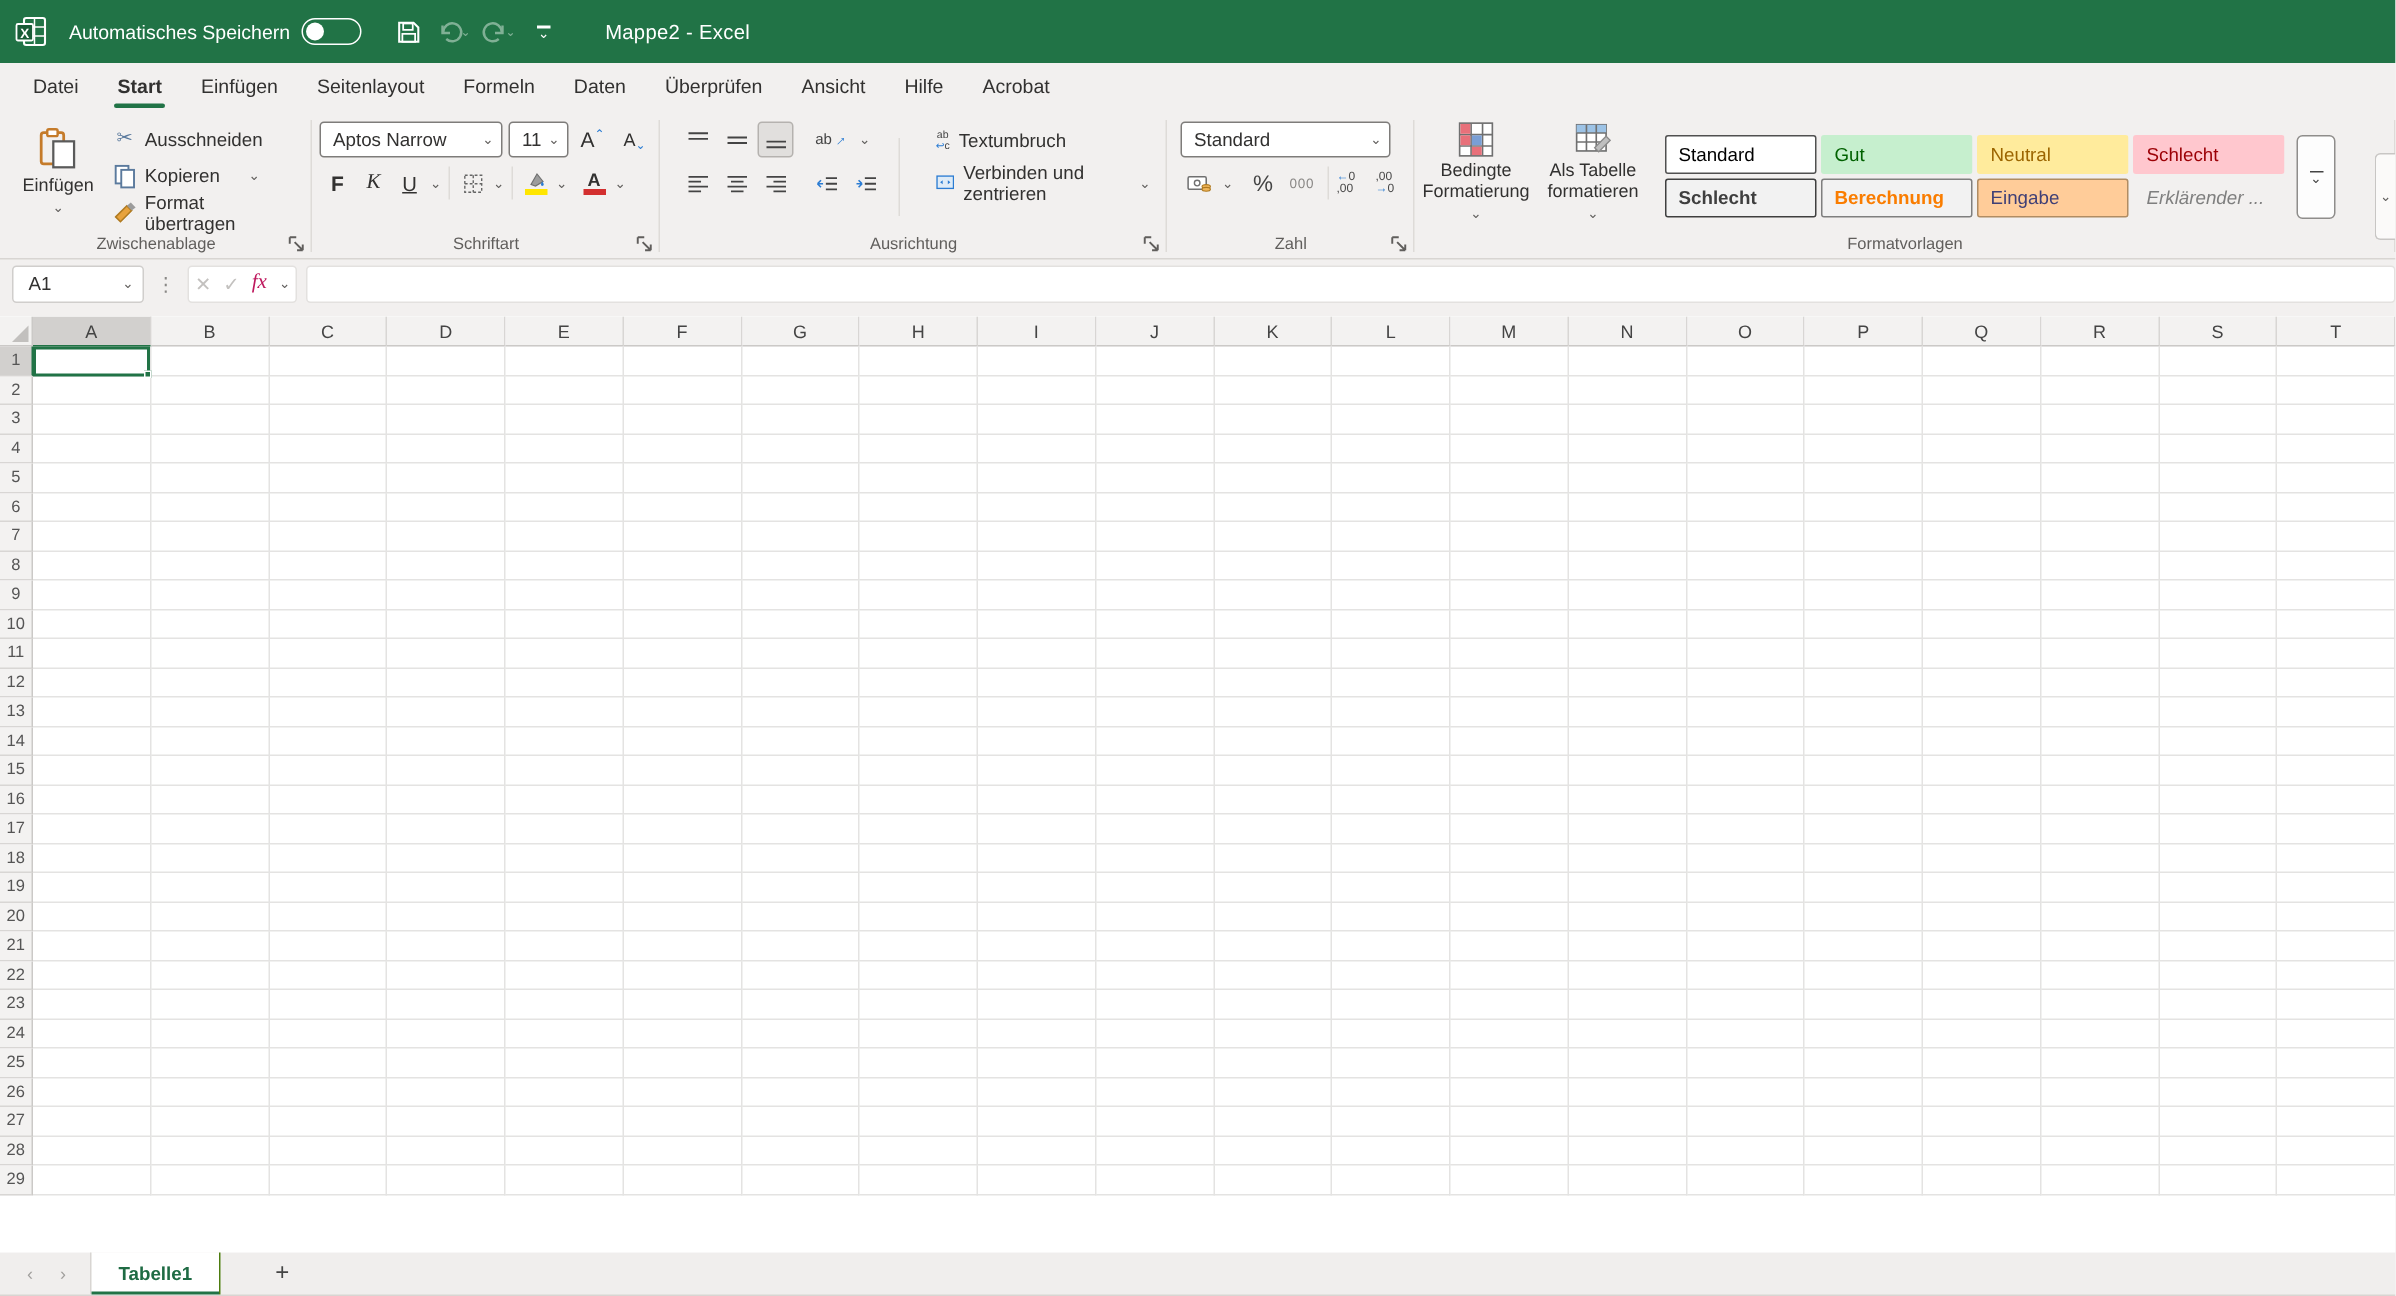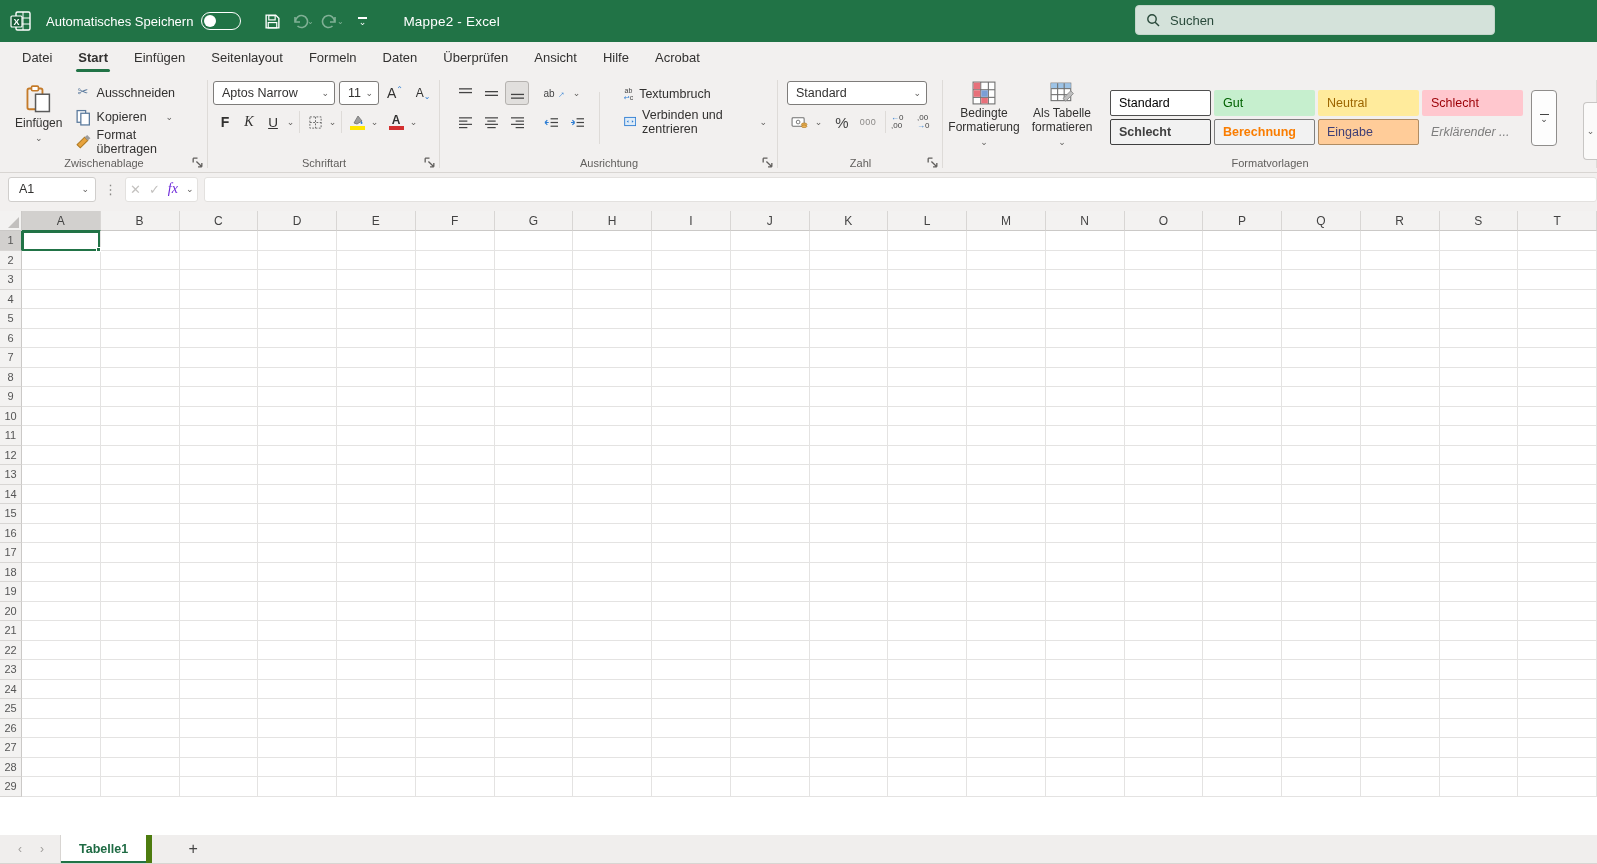--- a/index.html
+++ b/index.html
@@ -68,21 +68,21 @@
   .morebtn .line { width:9px; height:1.5px; background:#444; margin-bottom:2px; }
   .morebtn .c { font-size:9px; color:#444; line-height:4px; }
   .ribbon-edge { position:absolute; right:0; top:28px; width:14px; height:58px; border:1px solid #C8C6C4; border-right:none; border-radius:4px 0 0 4px; background:#FBFAF9; display:flex; align-items:center; justify-content:center; color:#605E5C; font-size:9px; cursor:pointer; }
 
   
   .formulabar { height:38px; background:#F2F0EF; display:flex; align-items:center; padding:0 0 6px 8px; gap:6px; flex:0 0 auto; }
   .namebox { width:88px; height:25px; background:#fff; border:1px solid #D0CECC; border-radius:3px; display:flex; align-items:center; justify-content:space-between; padding:0 6px 0 10px; font-size:12.5px; color:#323130; cursor:pointer; }
   .fdots { color:#8A8886; font-size:13px; padding:0 2px; cursor:col-resize; }
   .fbtns { display:flex; align-items:center; background:#fff; border:1px solid #E3E1DF; border-radius:3px; height:25px; padding:0 4px; gap:8px; }
   .fgray { color:#C3C1BF; font-size:13px; cursor:default; }
-  .fx { font-family:"Liberation Serif", serif; font-style:italic; font-size:14px; color:#6d28d9; cursor:pointer; }
+  .fx { font-family:"Liberation Serif", serif; font-style:italic; font-size:14px; color:#be185d; cursor:pointer; }
   .finput { flex:1; height:25px; background:#fff; border:1px solid #E3E1DF; border-radius:3px; margin-right:0; cursor:text; }
 
   
   .gridwrap { flex:1 1 auto; background:#fff; position:relative; overflow:hidden; }
   .headrow { display:flex; height:20px; }
   .corner { width:22px; height:20px; background:#F3F2F1; border-right:1px solid #CBC9C7; border-bottom:1px solid #CBC9C7; position:relative; cursor:pointer; flex:0 0 auto; }
   .corner::after { content:""; position:absolute; right:2px; bottom:2px; border-left:11px solid transparent; border-bottom:11px solid #C2C0BE; }
   .colh { width:78.75px; height:20px; flex:0 0 auto; background:#F3F2F1; border-right:1px solid #D8D6D4; border-bottom:1px solid #CBC9C7; display:flex; align-items:center; justify-content:center; font-size:12px; color:#444; cursor:pointer; }
   .colh.sel { background:#D2D0CE; border-bottom:1px solid #217346; }
   .gbody { position:relative; }
@@ -90,21 +90,21 @@
   .rowh { width:22px; flex:0 0 auto; background:#F3F2F1; border-right:1px solid #CBC9C7; border-bottom:1px solid #D8D6D4; display:flex; align-items:center; justify-content:center; font-size:11px; color:#555; cursor:pointer; }
   .rowh.sel { background:#D2D0CE; border-right:1px solid #217346; }
   .gcell { width:78.75px; flex:0 0 auto; border-right:1px solid #E4E3E2; border-bottom:1px solid #E4E3E2; cursor:cell; }
   .selbox-a1 { position:absolute; left:22px; top:0; width:78px; height:20px; border:2px solid #217346; pointer-events:none; }
   .selbox-a1 .handle { position:absolute; right:-3px; bottom:-3px; width:5px; height:5px; background:#217346; border:1px solid #fff; }
 
   
   .sheetbar { height:29px; background:#F0EEED; border-bottom:1px solid #D8D5D2; display:flex; align-items:stretch; flex:0 0 auto; }
   .snav { display:flex; align-items:center; gap:18px; padding:0 16px 0 18px; color:#A19F9D; font-size:12px; }
   .snav span { cursor:pointer; }
-  .stab { background:#fff; display:flex; align-items:center; padding:0 18px; font-size:12.5px; font-weight:bold; color:#1F6B44; border-right:6px solid #4d7c0f; border-left:1px solid #D8D5D2; position:relative; cursor:pointer; }
+  .stab { background:#fff; display:flex; align-items:center; padding:0 18px; font-size:12.5px; font-weight:bold; color:#1F6B44; border-right:1px solid #4d7c0f; border-left:1px solid #D8D5D2; position:relative; cursor:pointer; }
   .stab::after { content:""; position:absolute; left:0; right:0; bottom:0; height:2px; background:#217346; }
   .addsheet { width:30px; display:flex; align-items:center; justify-content:center; color:#444; font-size:16px; cursor:pointer; margin-left:26px; }
 
   
   .statusbar { height:39px; background:#F2F0EF; display:flex; align-items:flex-start; padding:5px 0 0 10px; gap:16px; font-size:12px; color:#3B3A39; flex:0 0 auto; }
   .sb-item { display:flex; align-items:center; gap:6px; cursor:pointer; padding:2px 4px; }
   svg { display:block; }
 </style>
 </head>
 <body>
@@ -151,27 +151,20 @@
           <span class="mini-chev" style="color:#CFE3D7">⌄</span>
       </div>
       <div class="qat-btn">
         <div style="display:flex;flex-direction:column;align-items:center;">
           <div style="width:9px;height:1.5px;background:#fff;margin-bottom:1px;"></div>
           <span style="font-size:9px;line-height:5px;">⌄</span>
         </div>
       </div>
     </div>
     <div class="win-title">Mappe2  -  Excel</div>
-    <div class="searchbox">
-      <svg viewBox="0 0 14 14" width="14" height="14">
-        <circle cx="6" cy="6" r="4.2" fill="none" stroke="#29493A" stroke-width="1.4"></circle>
-        <line x1="9.2" y1="9.2" x2="13" y2="13" stroke="#29493A" stroke-width="1.4"></line>
-      </svg>
-      <span>Suchen</span>
-    </div>
   </div>
 
   <div class="menubar">
     <span class="mtab">Datei</span>
     <span class="mtab active">Start</span>
     <span class="mtab">Einfügen</span>
     <span class="mtab">Seitenlayout</span>
     <span class="mtab">Formeln</span>
     <span class="mtab">Daten</span>
     <span class="mtab">Überprüfen</span>

